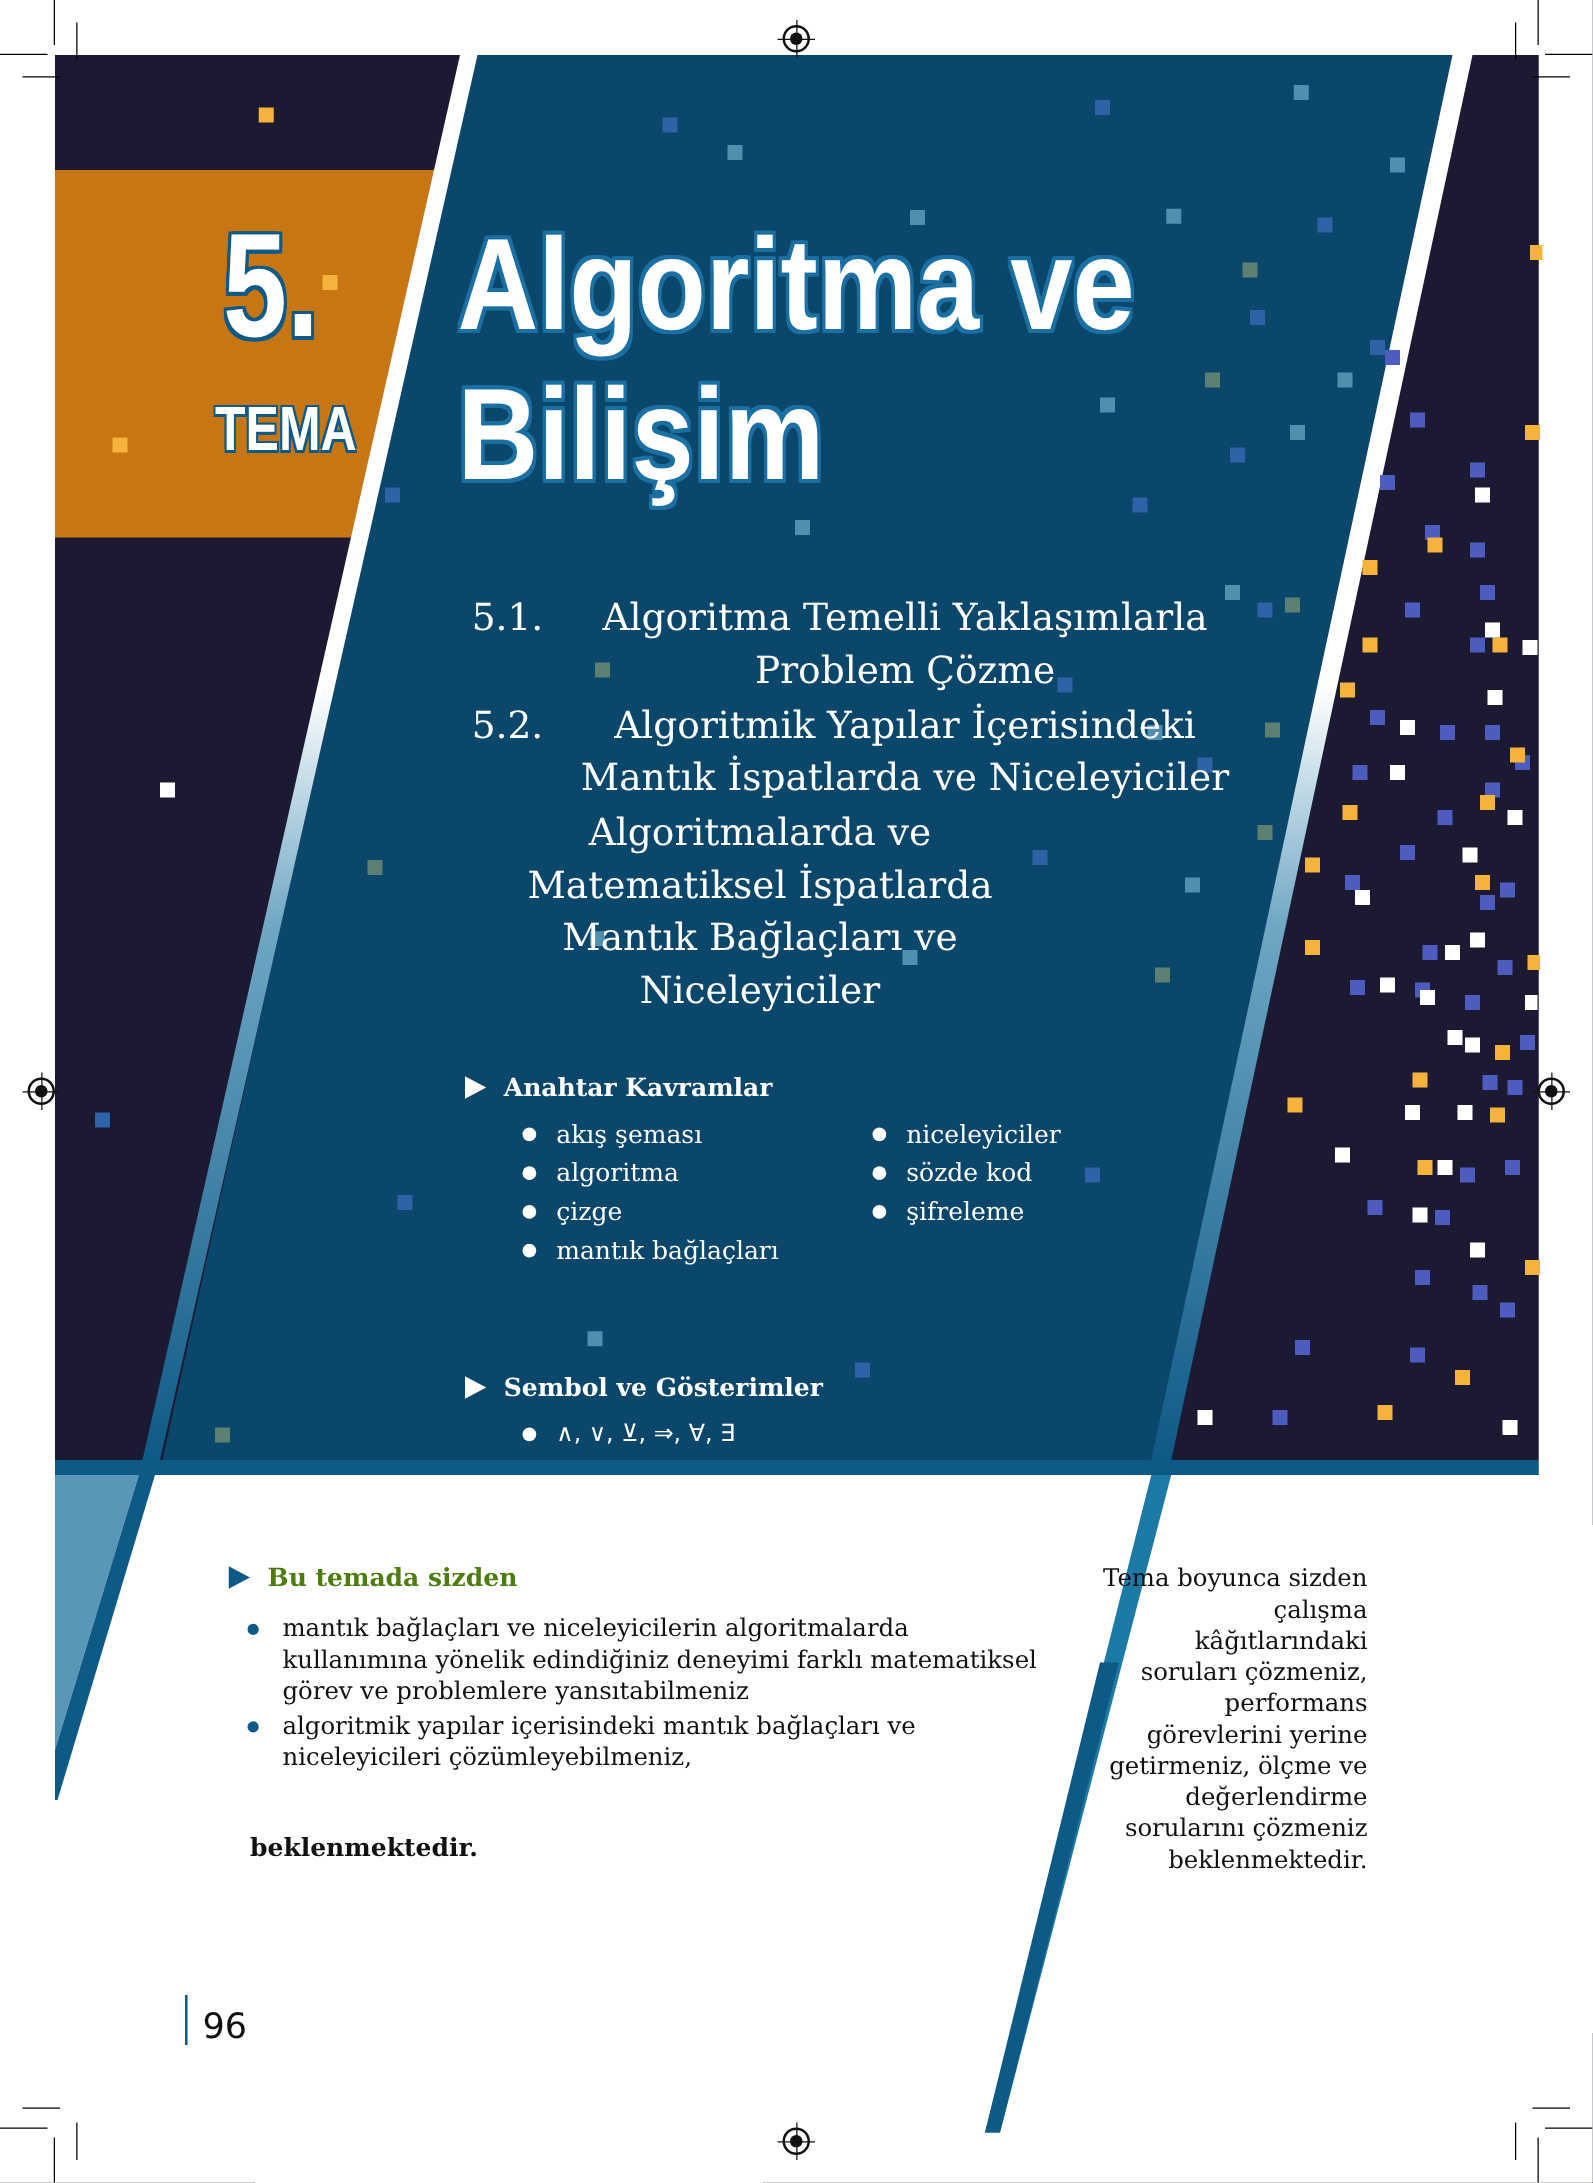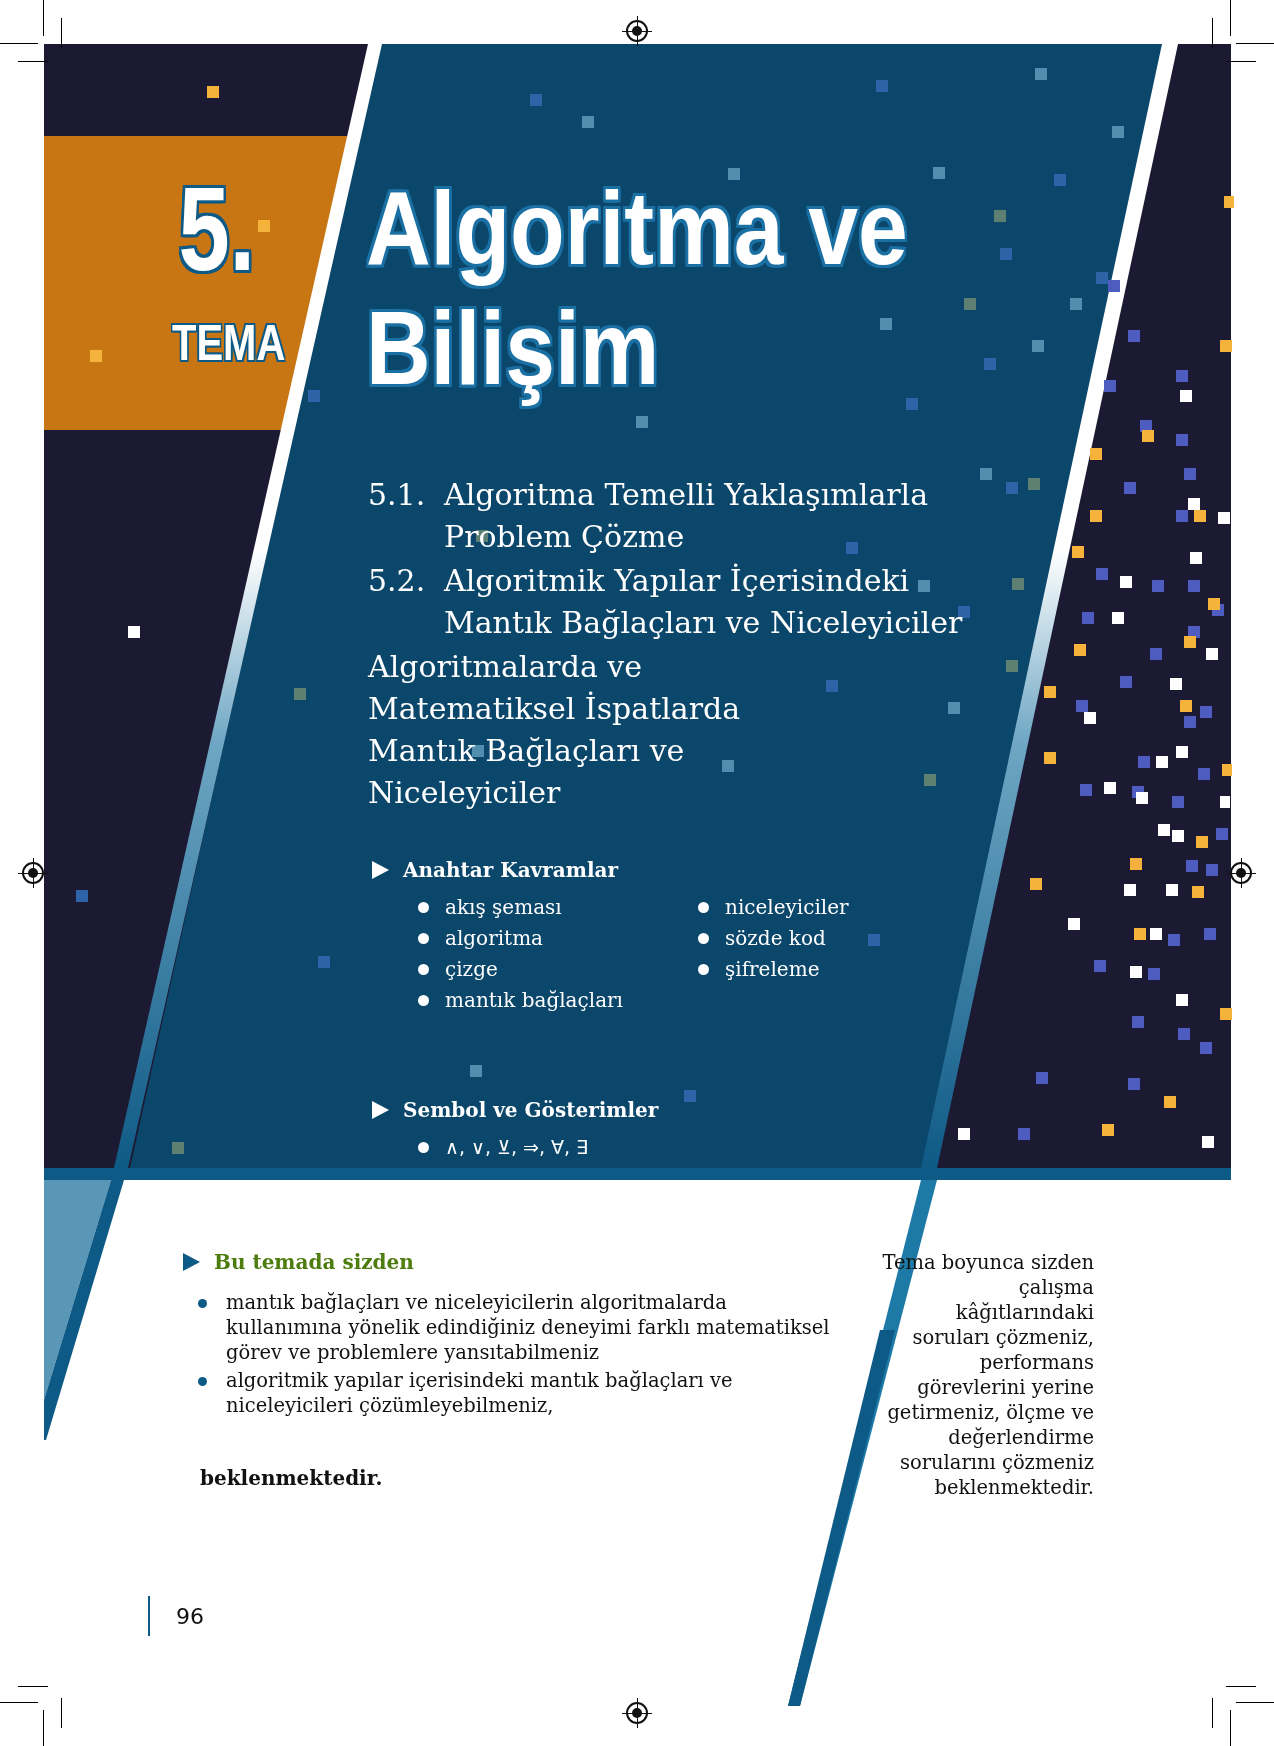--- a/index.html
+++ b/index.html
@@ -16,39 +16,39 @@
   .theme-num{position:absolute;left:170px;top:170px;width:120px;text-align:center;color:#fff;
     font-family:"Liberation Sans",sans-serif;font-weight:700;font-size:118px;line-height:1;
     transform:scaleX(0.78);transform-origin:left top;
     text-shadow:-3px -3px 0 #0e5a86,3px -3px 0 #0e5a86,-3px 3px 0 #0e5a86,3px 3px 0 #0e5a86,0 3px 0 #0e5a86,0 -3px 0 #0e5a86,3px 0 0 #0e5a86,-3px 0 0 #0e5a86;}
   .theme-word{position:absolute;left:172px;top:318px;color:#fff;font-family:"Liberation Sans",sans-serif;
     font-weight:700;font-size:50px;line-height:1;transform:scaleX(0.8);transform-origin:left top;
     text-shadow:-2px -2px 0 #0e5a86,2px -2px 0 #0e5a86,-2px 2px 0 #0e5a86,2px 2px 0 #0e5a86;}
   .title{position:absolute;left:366px;top:168px;color:#fff;font-family:"Liberation Sans",sans-serif;
     font-weight:700;font-size:104px;line-height:120px;transform:scaleX(0.86);transform-origin:left top;white-space:nowrap;
     text-shadow:-3px -3px 0 #1a6fa3,3px -3px 0 #1a6fa3,-3px 3px 0 #1a6fa3,3px 3px 0 #1a6fa3,0 3px 0 #1a6fa3,0 -3px 0 #1a6fa3,3px 0 0 #1a6fa3,-3px 0 0 #1a6fa3;}
-  .units{position:absolute;left:368px;top:474px;color:#fff;font-size:30px;line-height:42px;}
+  .units{position:absolute;left:368px;top:474px;color:#fff;font-size:30px;line-height:42px;text-align:center;}
   .unit{display:flex;margin-bottom:2px;}
   .unit .num{width:76px;flex:none;}
   .unit .txt{width:560px;}
 
   .sec-head{position:absolute;color:#fff;font-weight:700;font-size:20px;display:flex;align-items:center;}
   .tri{display:inline-block;width:0;height:0;border-top:9px solid transparent;border-bottom:9px solid transparent;border-left:17px solid #fff;margin-right:14px;}
   .kw-col{position:absolute;color:#fff;font-size:20px;line-height:31px;list-style:none;margin:0;padding:0;}
   .kw-col li{display:flex;align-items:center;}
   .bul{display:inline-block;width:11px;height:11px;border-radius:50%;background:#fff;margin-right:16px;}
 
   .goal-head{position:absolute;left:150px;top:1250px;color:#4d7c0f;font-weight:700;font-size:20px;display:flex;align-items:center;padding-left:33px;}
   .goal-head .tri{border-left-color:#0e5a86;}
   .goals{position:absolute;left:196px;top:1290px;width:650px;color:#111;font-size:19.5px;line-height:25px;list-style:none;margin:0;padding:0;}
   .goals li{position:relative;padding-left:30px;margin-bottom:3px;}
   .goals li:before{content:"";position:absolute;left:2px;top:9px;width:9px;height:9px;border-radius:50%;background:#0e5a86;}
   .goal-end{position:absolute;left:200px;top:1466px;color:#111;font-weight:700;font-size:20px;}
   .side-note{position:absolute;left:880px;top:1250px;width:214px;text-align:right;color:#111;font-size:19.5px;line-height:25px;}
-  .page-num{position:absolute;left:176px;top:1604px;color:#111;font-family:"DejaVu Sans",sans-serif;font-size:22px;}
+  .page-num{position:absolute;left:162px;top:1604px;color:#111;font-family:"DejaVu Sans",sans-serif;font-size:28px;}
   .page-bar{position:absolute;left:148px;top:1596px;width:2px;height:40px;background:#0e5a86;}
 </style>
 </head>
 <body>
 
 <div class="page">
 
   <svg class="bg" width="1274" height="1746" viewBox="0 0 1274 1746">
     <defs>
       <linearGradient id="stripeL" x1="0" y1="0" x2="0" y2="1">
@@ -263,21 +263,21 @@
     <div>Bilişim</div>
   </div>
 
   <div class="units">
     <div class="unit">
       <span class="num">5.1.</span>
       <span class="txt">Algoritma Temelli Yaklaşımlarla Problem Çözme</span>
     </div>
     <div class="unit">
       <span class="num">5.2.</span>
-      <span class="txt">Algoritmik Yapılar İçerisindeki Mantık Bağlaçları ve Niceleyiciler</span>
+      <span class="txt">Algoritmik Yapılar İçerisindeki Mantık İspatlarda ve Niceleyiciler</span>
     </div>
     <div class="unit">
       <span class="txt" style="width:480px;">Algoritmalarda ve Matematiksel İspatlarda Mantık Bağlaçları ve Niceleyiciler</span>
     </div>
   </div>
 
   <div class="sec-head" style="left:372px;top:858px;">
     <span class="tri"></span>
     <span>Anahtar Kavramlar</span>
   </div>

